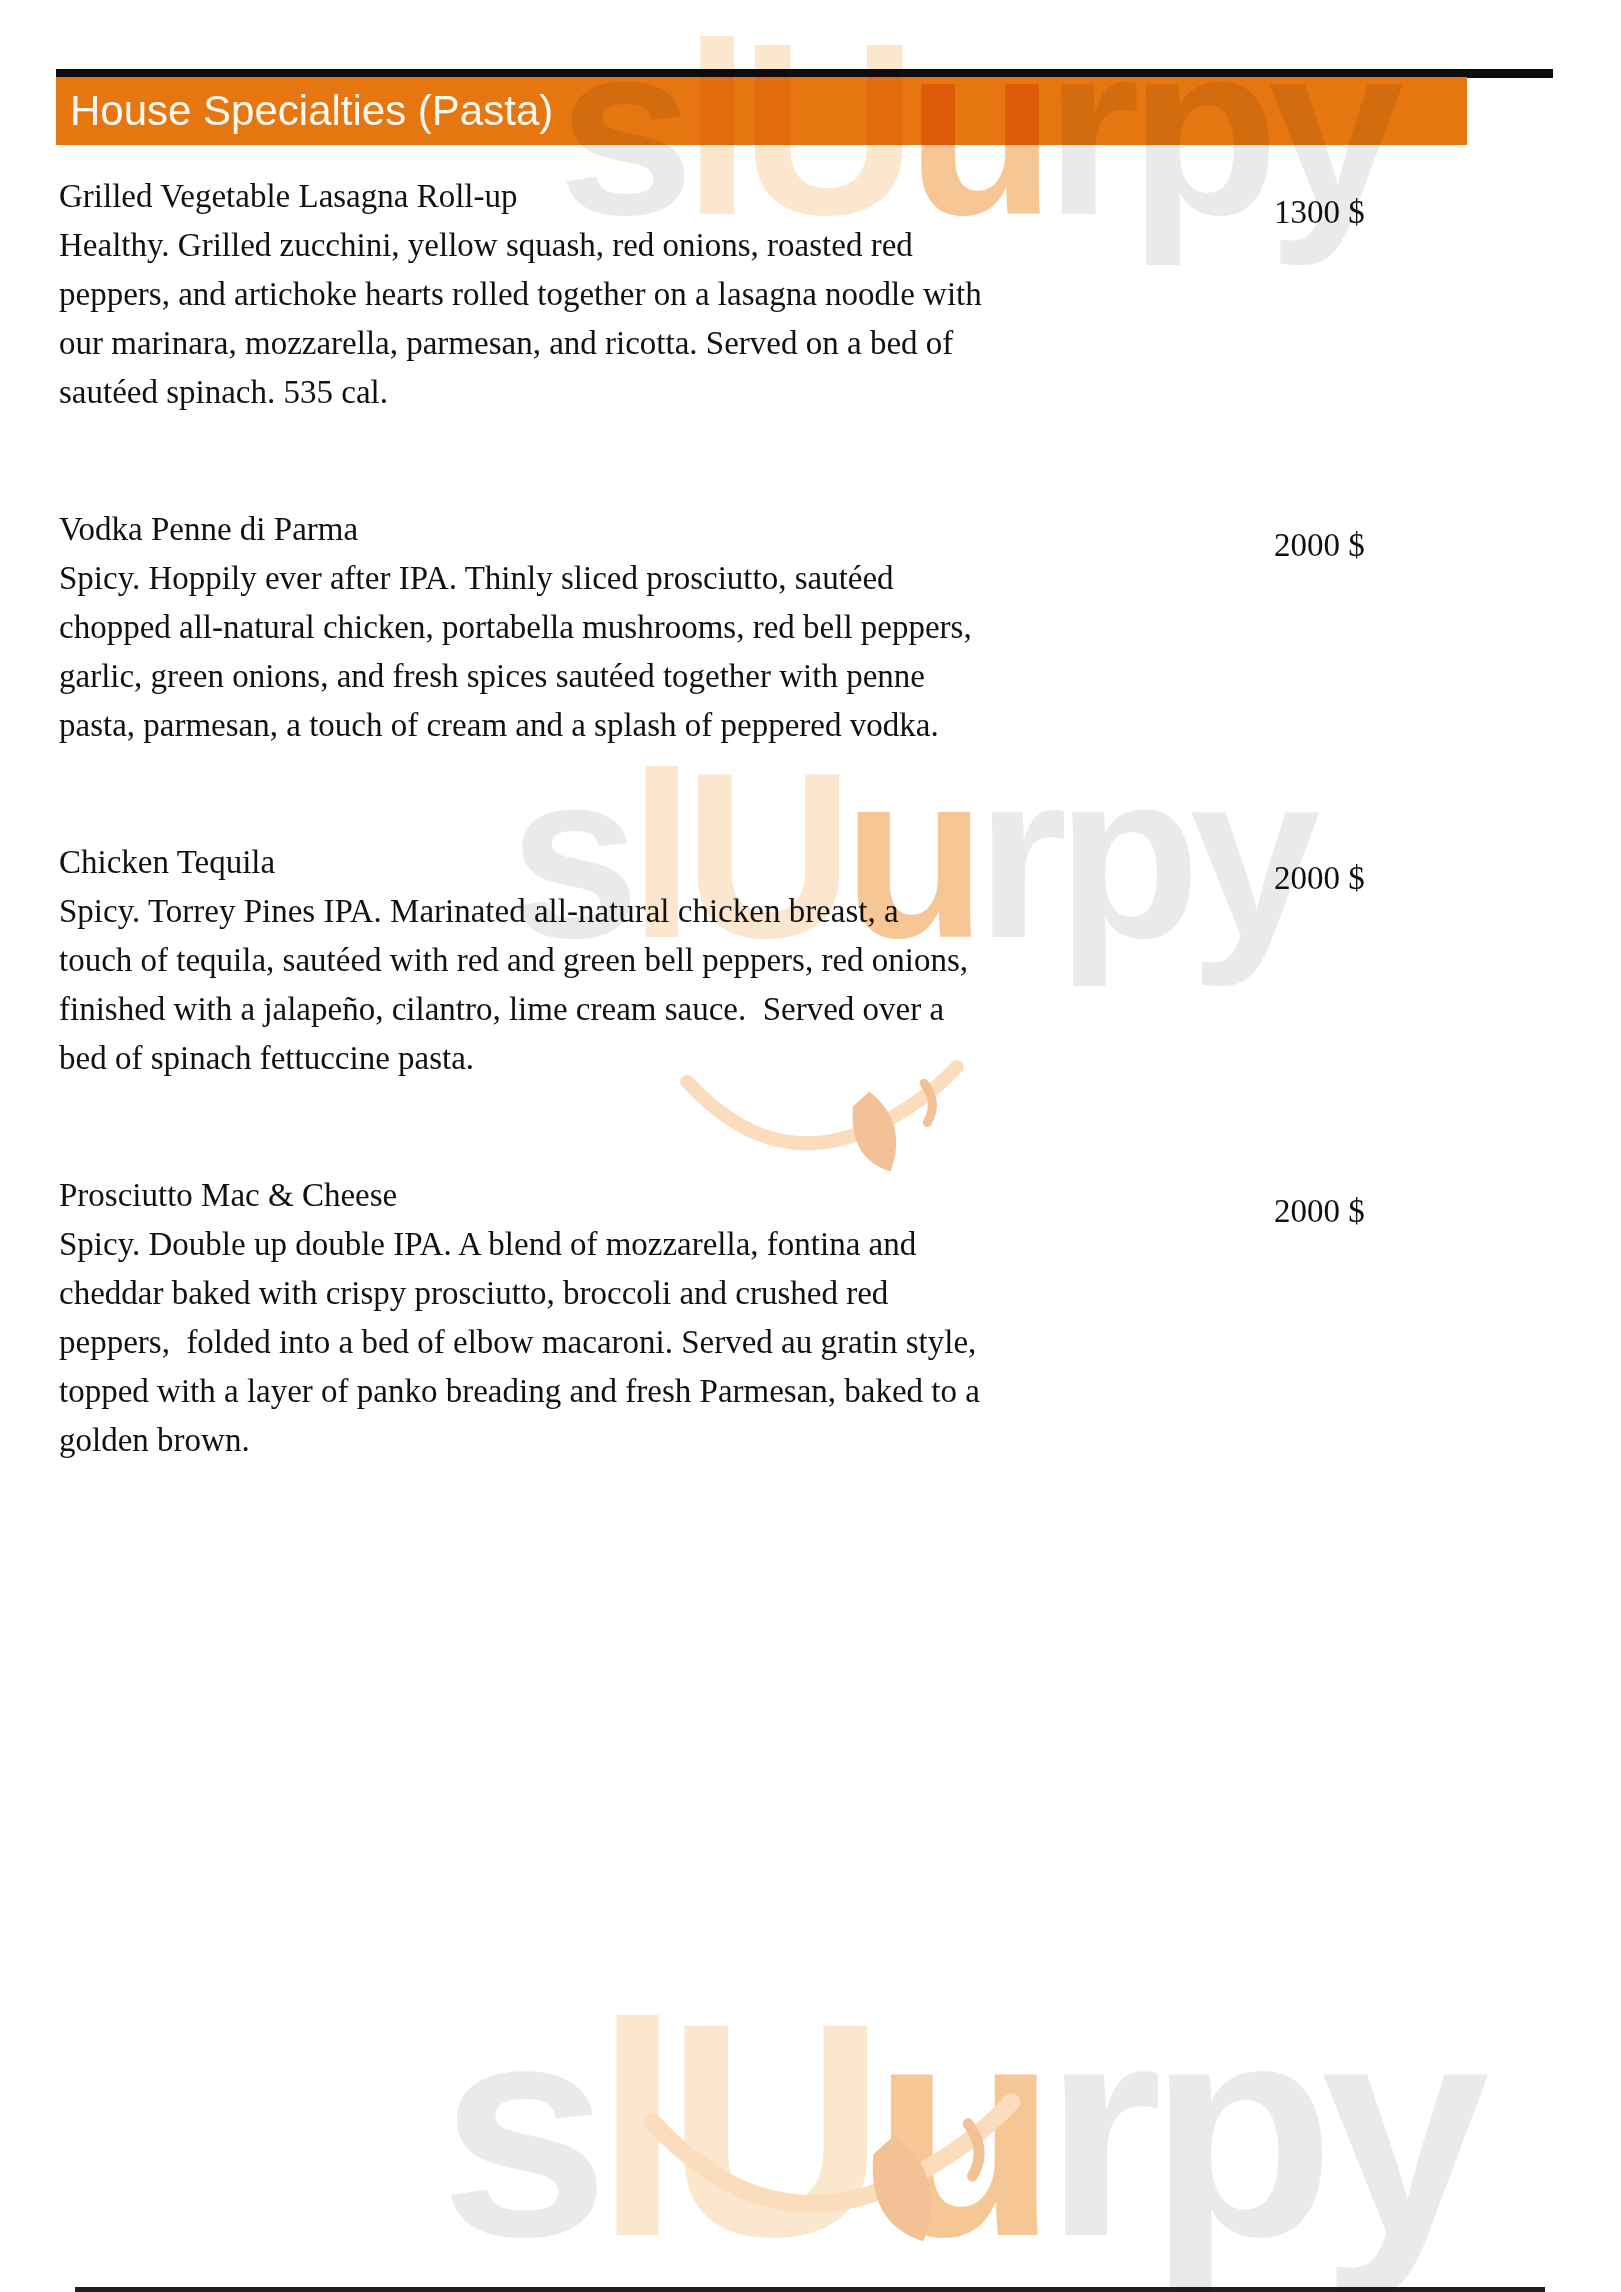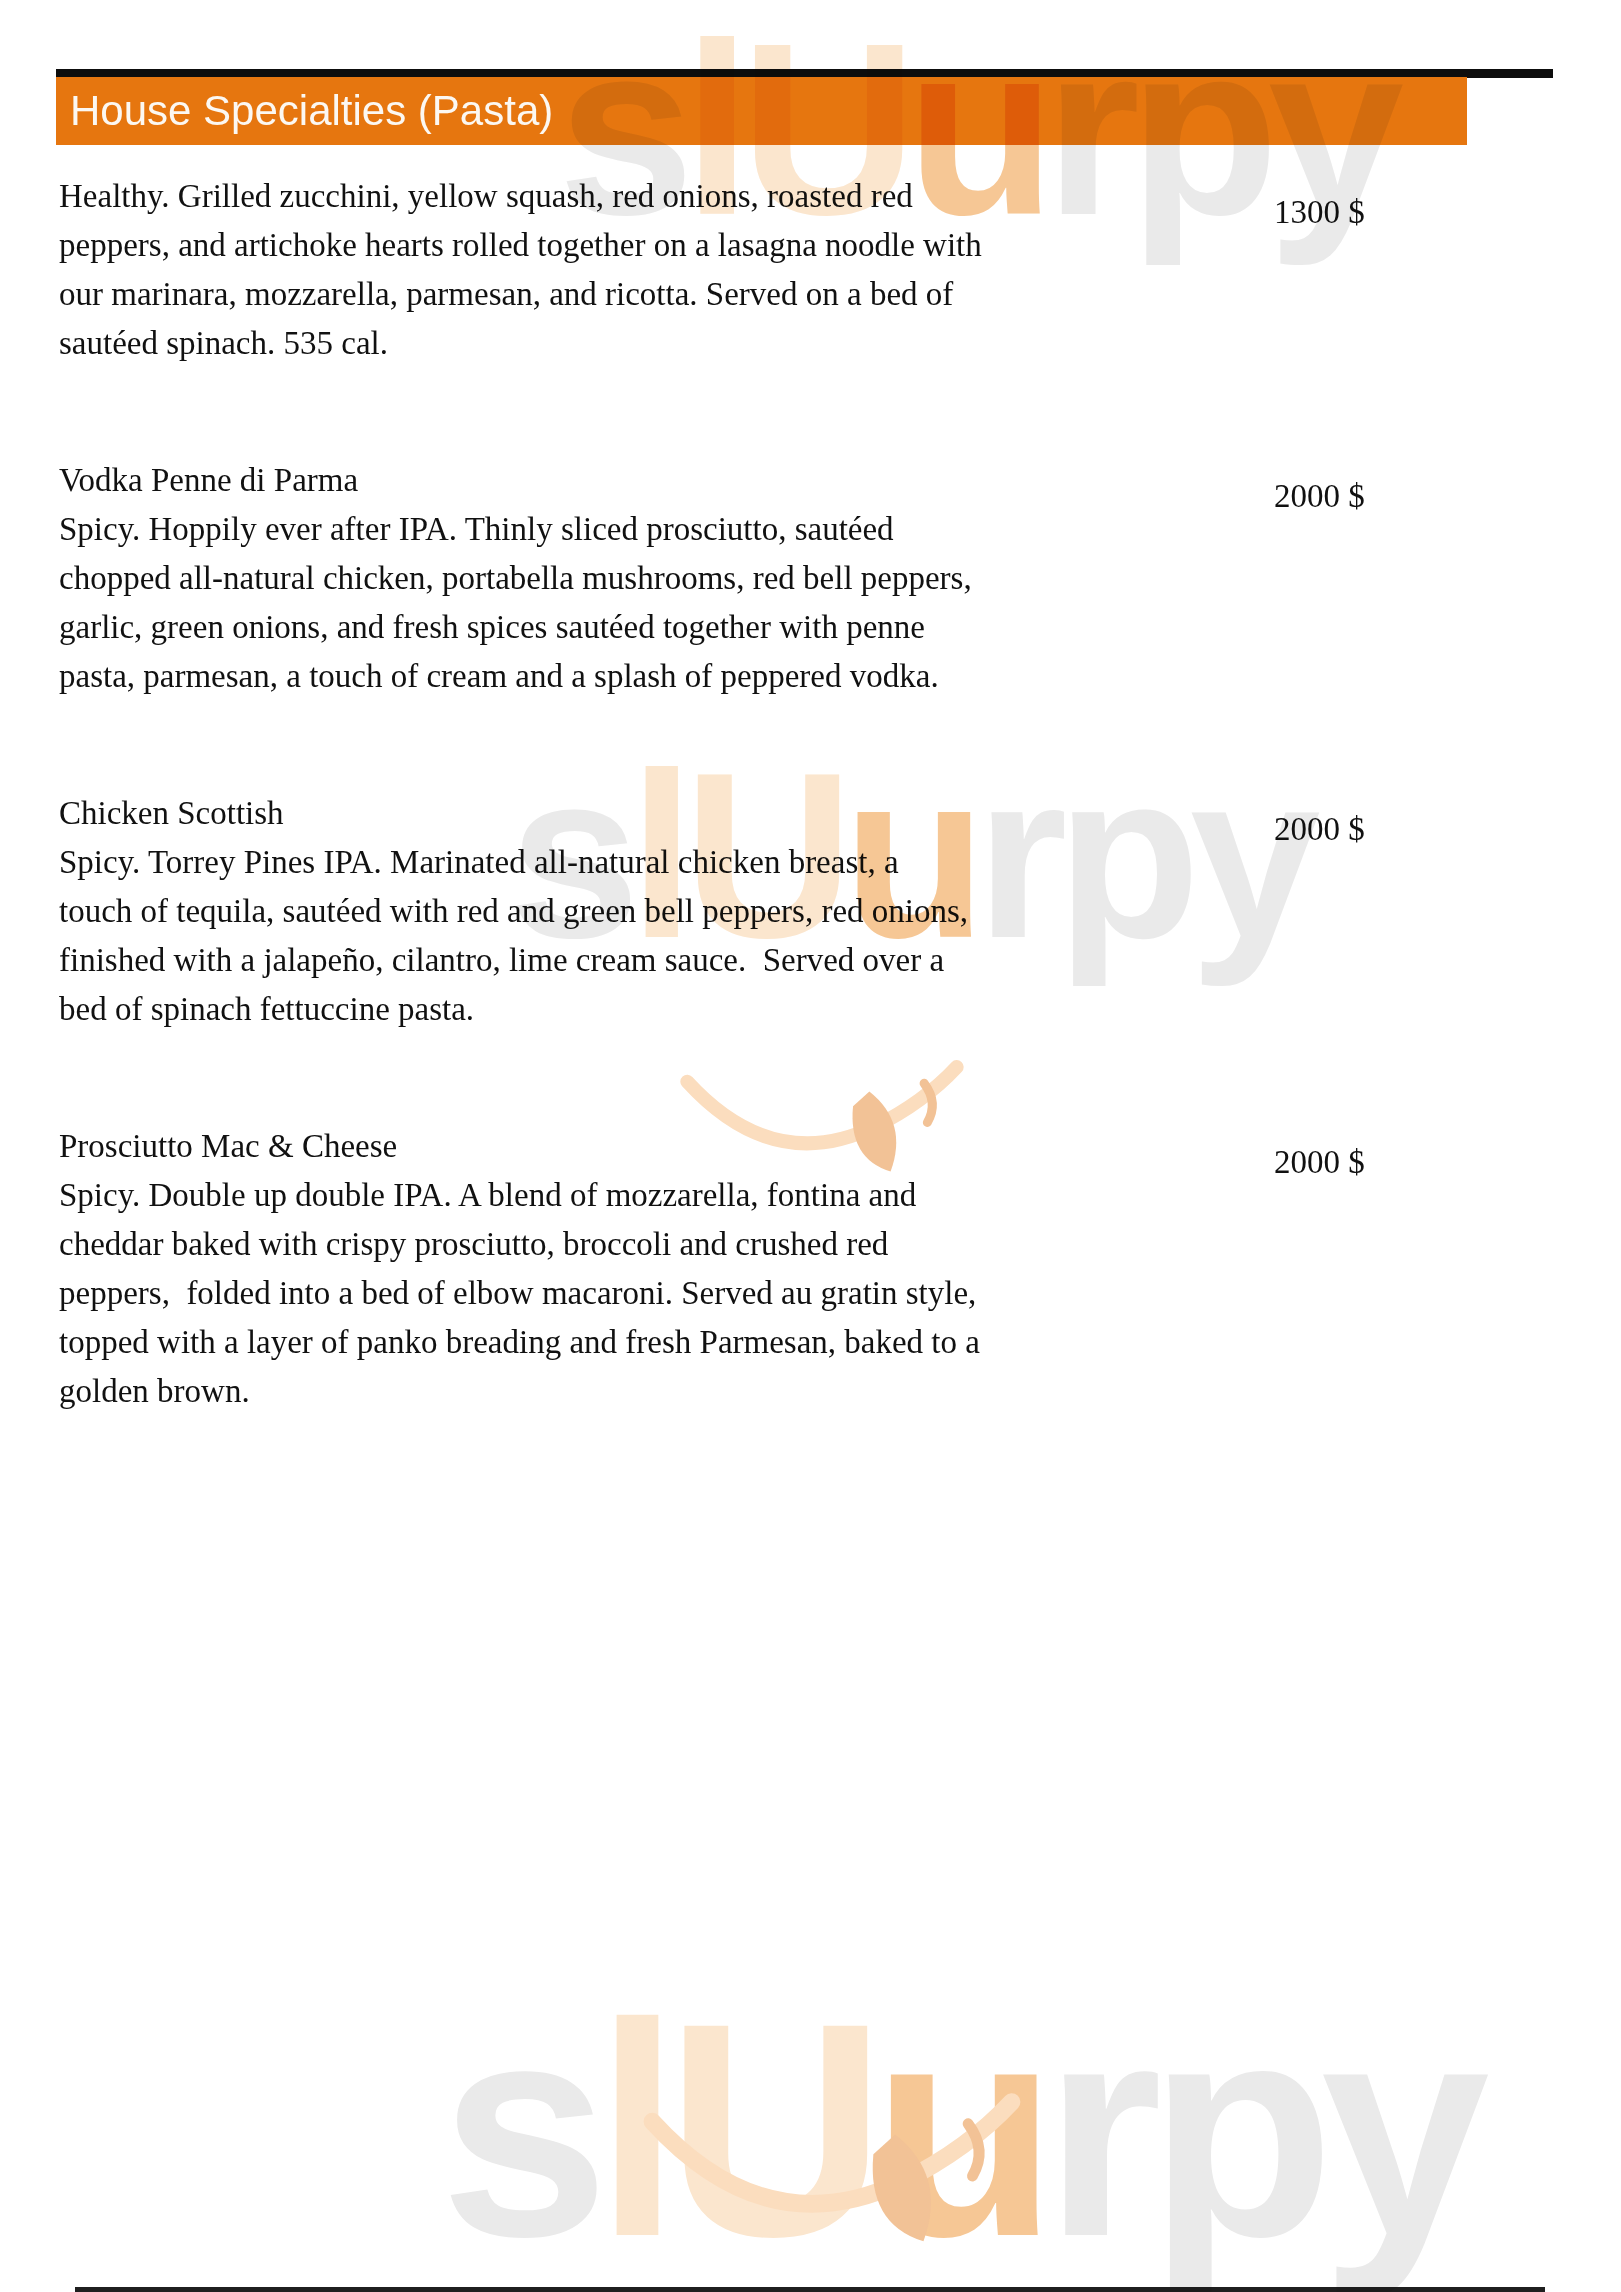--- a/index.html
+++ b/index.html
@@ -53,20 +53,21 @@
   <div class="top-bar"></div>
 
   <div class="header">
     <span class="title">House Specialties (Pasta)</span>
   </div>
 
   <main class="content">
 
     <article class="item">
       <div class="head">
+        <span class="name">Grilled Vegetable Lasagna Roll-up</span>
         <span class="price">1300 $</span>
       </div>
       <div class="desc">Healthy. Grilled zucchini, yellow squash, red onions, roasted red
 peppers, and artichoke hearts rolled together on a lasagna noodle with
 our marinara, mozzarella, parmesan, and ricotta. Served on a bed of
 sautéed spinach. 535 cal.</div>
     </article>
 
     <article class="item">
       <div class="head">
@@ -74,21 +75,21 @@
         <span class="price">2000 $</span>
       </div>
       <div class="desc">Spicy. Hoppily ever after IPA. Thinly sliced prosciutto, sautéed
 chopped all-natural chicken, portabella mushrooms, red bell peppers,
 garlic, green onions, and fresh spices sautéed together with penne
 pasta, parmesan, a touch of cream and a splash of peppered vodka.</div>
     </article>
 
     <article class="item">
       <div class="head">
-        <span class="name">Chicken Scottish</span>
+        <span class="name">Chicken Tequila</span>
         <span class="price">2000 $</span>
       </div>
       <div class="desc">Spicy. Torrey Pines IPA. Marinated all-natural chicken breast, a
 touch of tequila, sautéed with red and green bell peppers, red onions,
 finished with a jalapeño, cilantro, lime cream sauce.  Served over a
 bed of spinach fettuccine pasta.</div>
     </article>
 
     <article class="item">
     </article>

